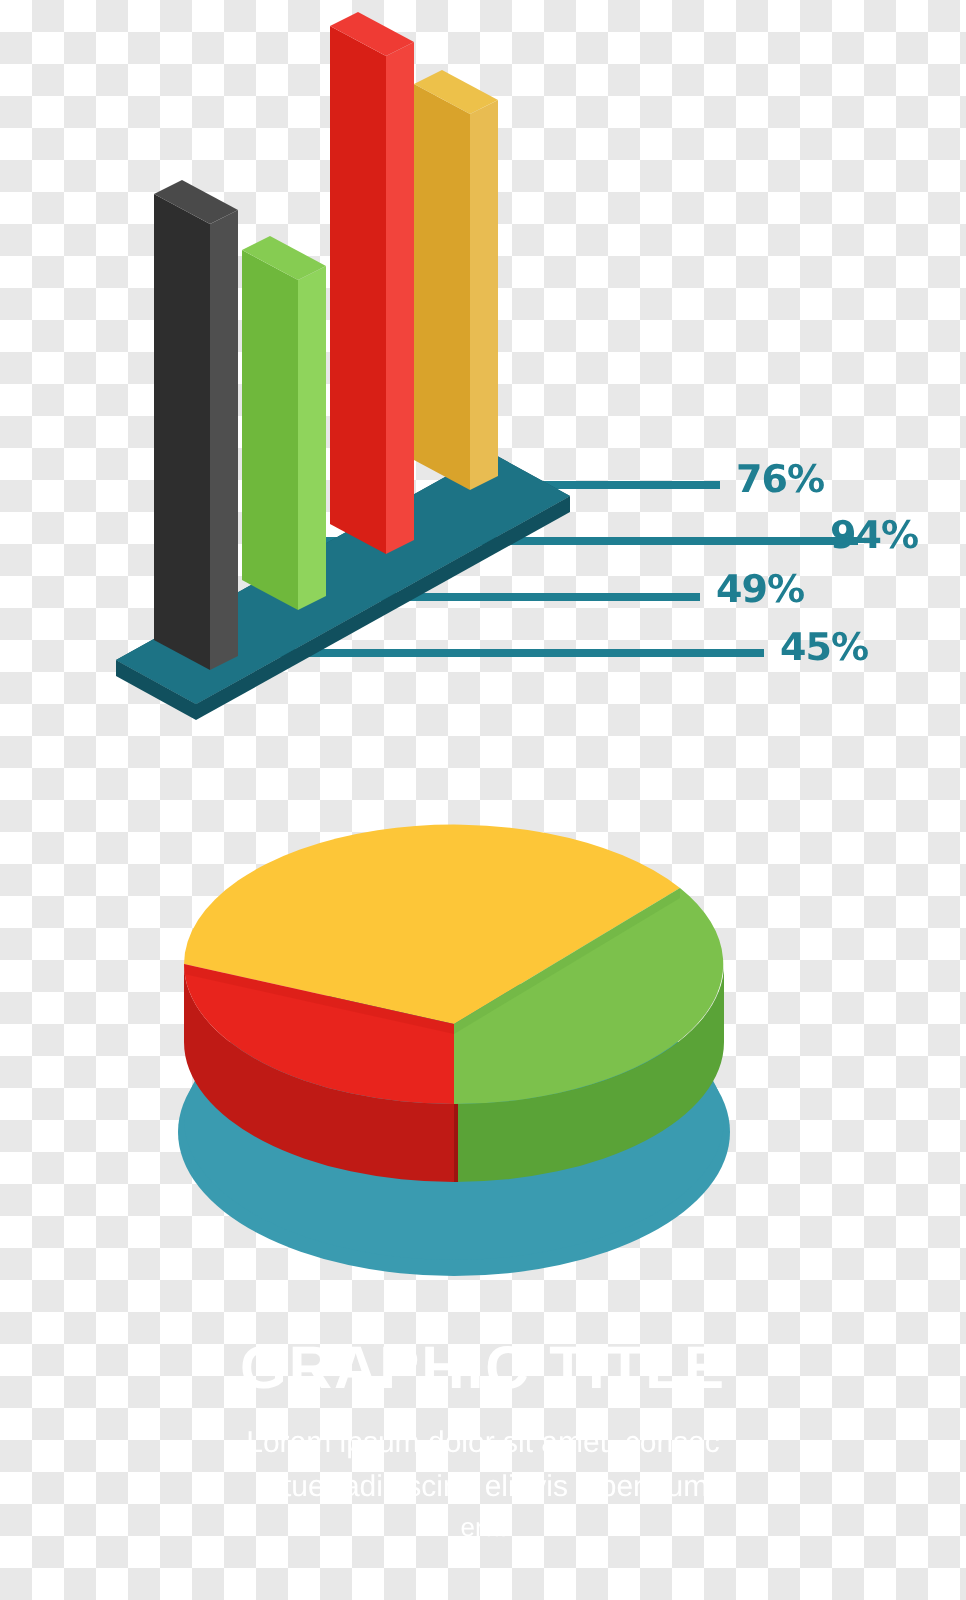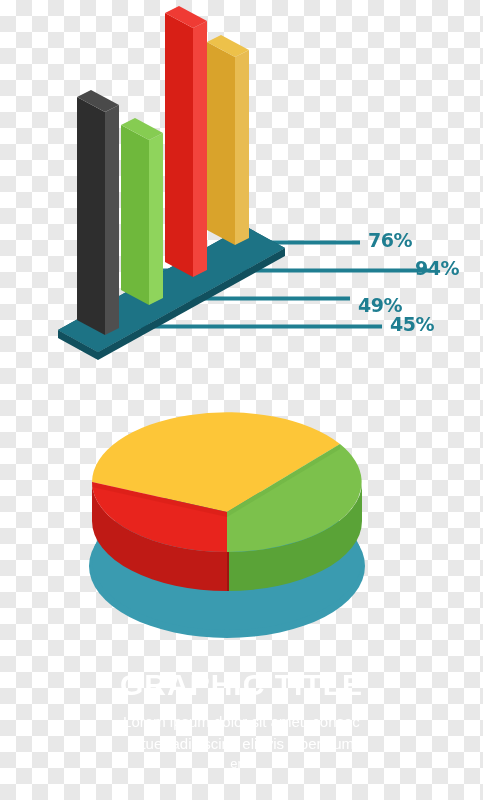--- a/index.html
+++ b/index.html
@@ -118,21 +118,21 @@
       <polygon points="77,97 77,320 105,335 105,112" fill="#2e2e2e"></polygon>
       <polygon points="105,112 105,335 119,328 119,105" fill="#4f4f4f"></polygon>
       <polygon points="77,97 105,112 119,105 91,90" fill="#4a4a4a"></polygon>
     </g>
   </svg>
 
   <div class="pct-label" style="left:368px; top:231px;">76%</div>
 
   <div class="pct-label" style="left:415px; top:259px;">94%</div>
 
-  <div class="pct-label" style="left:358px; top:296px;">49%</div>
+  <div class="pct-label" style="left:358px; top:286px;">49%</div>
 
   <div class="pct-label" style="left:390px; top:315px;">45%</div>
 
   <svg class="layer" viewBox="0 0 483 800" width="483" height="800">
 
     <ellipse cx="227" cy="566" rx="138" ry="72" fill="#3a9bb0"></ellipse>
     <ellipse cx="227" cy="560" rx="135" ry="70" fill="#3a9bb0"></ellipse>
 
     <path d="M 92 521
              A 135 70 0 0 0 227 591

